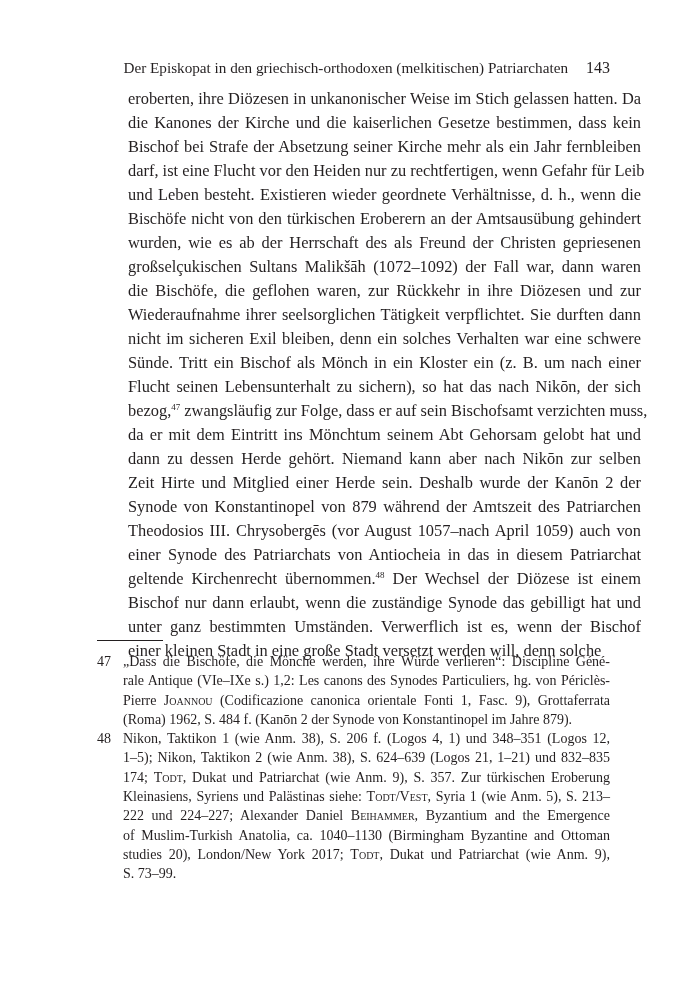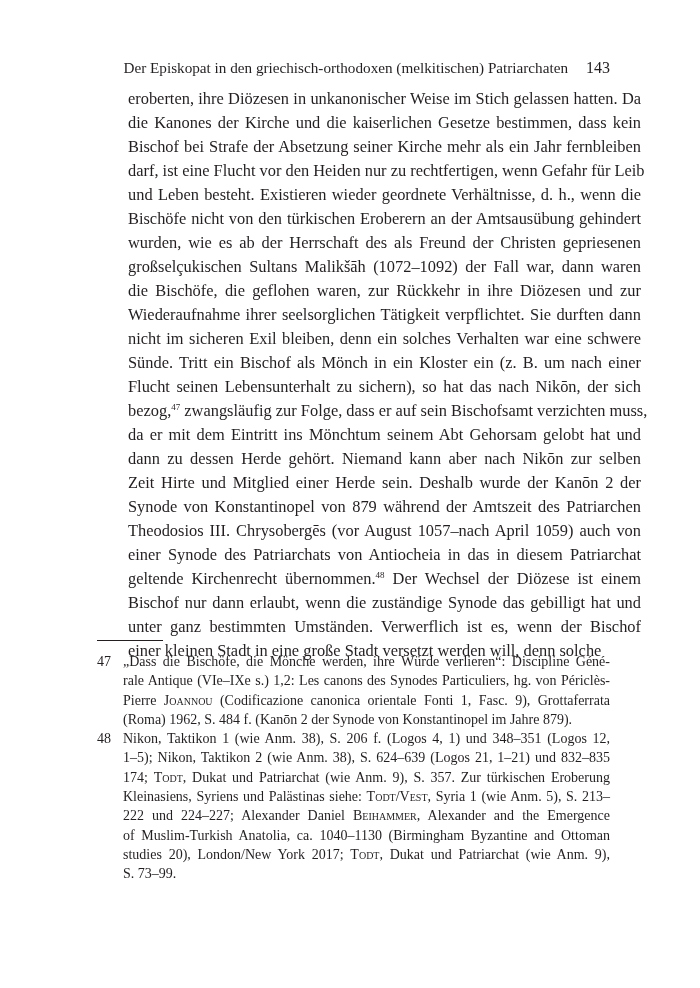--- a/index.html
+++ b/index.html
@@ -140,18 +140,18 @@
     <div class="fn-line">rale Antique (VIe–IXe s.) 1,2: Les canons des Synodes Particuliers, hg. von Périclès-</div>
     <div class="fn-line"><span>Pierre </span><span class="sc">Joannou</span><span> (Codificazione canonica orientale Fonti 1, Fasc. 9), Grottaferrata</span></div>
     <div class="fn-line last">(Roma) 1962, S. 484 f. (Kanōn 2 der Synode von Konstantinopel im Jahre 879).</div>
   </div>
   <div class="footnote">
     <span class="fn-num">48</span>
     <div class="fn-line">Nikon, Taktikon 1 (wie Anm. 38), S. 206 f. (Logos 4, 1) und 348–351 (Logos 12,</div>
     <div class="fn-line">1–5); Nikon, Taktikon 2 (wie Anm. 38), S. 624–639 (Logos 21, 1–21) und 832–835</div>
     <div class="fn-line"><span>174; </span><span class="sc">Todt</span><span>, Dukat und Patriarchat (wie Anm. 9), S. 357. Zur türkischen Eroberung</span></div>
     <div class="fn-line"><span>Kleinasiens, Syriens und Palästinas siehe: </span><span class="sc">Todt/Vest</span><span>, Syria 1 (wie Anm. 5), S. 213–</span></div>
-    <div class="fn-line"><span>222 und 224–227; Alexander Daniel </span><span class="sc">Beihammer</span><span>, Alexander and the Emergence</span></div>
+    <div class="fn-line"><span>222 und 224–227; Alexander Daniel </span><span class="sc">Beihammer</span><span>, Byzantium and the Emergence</span></div>
     <div class="fn-line">of Muslim-Turkish Anatolia, ca. 1040–1130 (Birmingham Byzantine and Ottoman</div>
     <div class="fn-line"><span>studies 20), London/New York 2017; </span><span class="sc">Todt</span><span>, Dukat und Patriarchat (wie Anm. 9),</span></div>
     <div class="fn-line last">S. 73–99.</div>
   </div>
 </section>
 
 </body></html>

